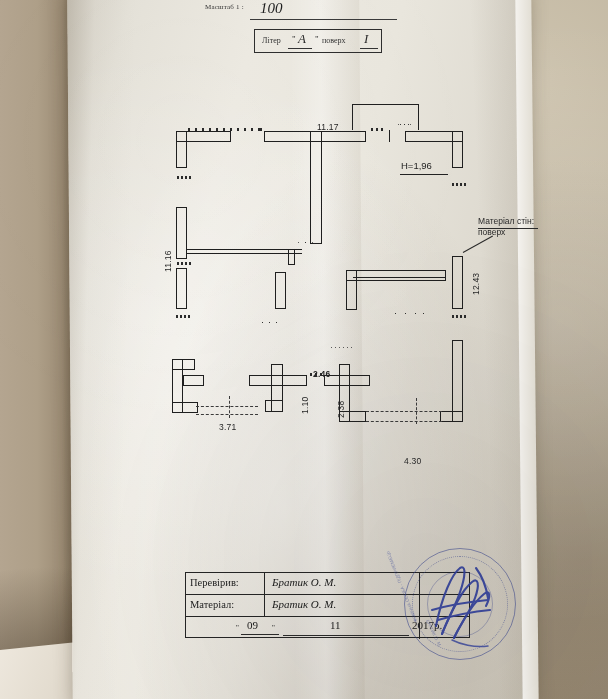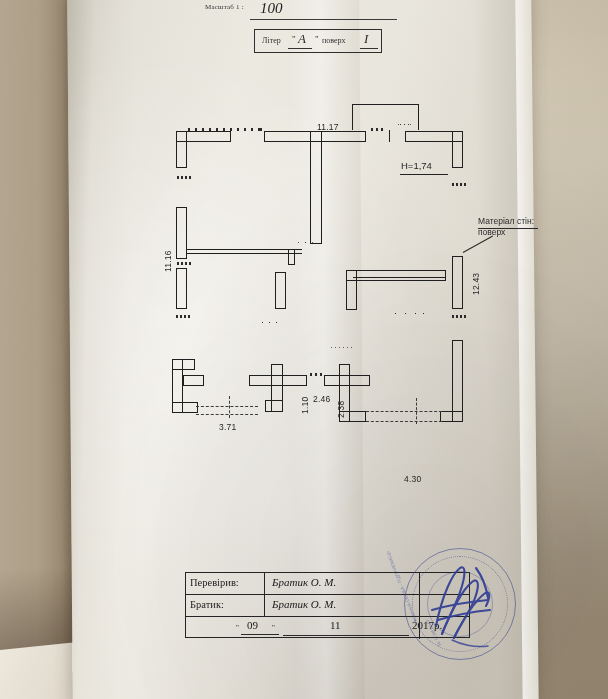--- a/index.html
+++ b/index.html
@@ -438,21 +438,21 @@
     </div>
     <div class="winmark" style="left:331px;top:347px;width:22px;height:12px;">
       <i style="left:0;top:0"></i>
         <i style="left:8px;top:0"></i>
         <i style="left:16px;top:0"></i>
       <i style="left:4px;top:6"></i>
         <i style="left:12px;top:6"></i>
         <i style="left:20px;top:6"></i>
     </div>
 
-    <div class="hat" style="left:401px;top:160px;">H=1,74</div>
+    <div class="hat" style="left:401px;top:160px;">H=1,96</div>
     <div class="hatline" style="left:400px;top:174px;width:48px;"></div>
 
     <div class="matlabel" style="left:478px;top:216px;">
       <div>Матеріал стін:</div>
       <div>поверх</div>
     </div>
     <div class="leader" style="left:463px;top:252px;width:34px;transform:rotate(-29deg);"></div>
     <div class="leader" style="left:478px;top:228px;width:60px;"></div>
 
     <div class="dim" style="left:317px;top:122px;">11.17</div>
@@ -461,39 +461,39 @@
 
     <div class="dim dimv" style="left:471px;top:295px;">12.43</div>
 
     <div class="dim" style="left:219px;top:422px;">3.71</div>
     <div class="dashline" style="left:196px;top:406px;width:62px;"></div>
     <div class="dashline" style="left:196px;top:414px;width:62px;"></div>
     <div class="dashlinev" style="left:229px;top:396px;height:22px;"></div>
 
     <div class="dim dimv" style="left:300px;top:414px;">1.10</div>
 
-    <div class="dim" style="left:313px;top:394px;">2.46</div>
+    <div class="dim" style="left:313px;top:369px;font-weight:bold;">2.46</div>
 
     <div class="dim dimv" style="left:336px;top:418px;">2.38</div>
 
-    <div class="dim" style="left:404px;top:474px;">4.30</div>
+    <div class="dim" style="left:404px;top:456px;">4.30</div>
     <div class="dashline" style="left:366px;top:411px;width:76px;"></div>
     <div class="dashline" style="left:366px;top:421px;width:76px;"></div>
     <div class="dashlinev" style="left:416px;top:398px;height:26px;"></div>
 
     <div class="tbl">
       <div class="row r1"></div>
       <div class="row r2"></div>
       <div class="row r3"></div>
       <div class="vsep"></div>
       <div class="vsep2"></div>
     </div>
     <div class="cellL" style="left:190px;top:577px;">Перевірив:</div>
     <div class="cellR hand" style="left:272px;top:576px;">Братик О. М.</div>
-    <div class="cellL" style="left:190px;top:599px;">Братик:</div>
+    <div class="cellL" style="left:190px;top:599px;">Матеріал:</div>
     <div class="cellR hand" style="left:272px;top:598px;">Братик О. М.</div>
 
     <div class="d-q" style="left:236px;top:623px;">"</div>
     <div class="d-v" style="left:247px;top:619px;">09</div>
     <div class="d-q" style="left:272px;top:623px;">"</div>
     <div class="d-v" style="left:330px;top:619px;">11</div>
     <div class="d-v" style="left:412px;top:619px;">2017р.</div>
     <div class="d-ul" style="left:241px;top:634px;width:38px;"></div>
     <div class="d-ul" style="left:283px;top:635px;width:126px;"></div>
 

